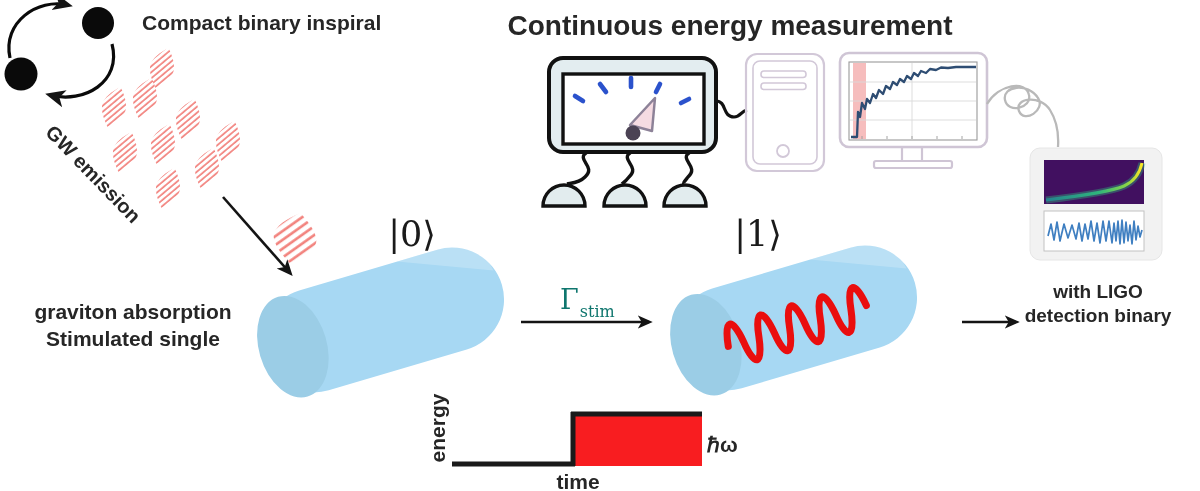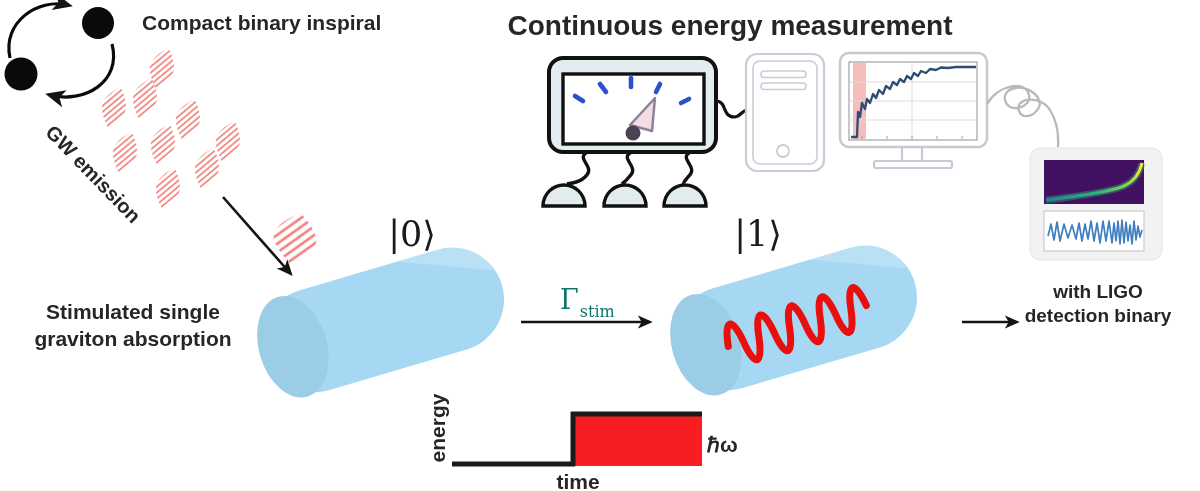--- a/index.html
+++ b/index.html
@@ -159,22 +159,22 @@
   </g>
 </svg>
 
   <div class="lbl" id="binary-title">Compact binary inspiral</div>
 
   <div class="lbl" id="gw-emission">GW emission</div>
 
   <div class="lbl" id="continuous-title">Continuous energy measurement</div>
 
   <div class="lbl" id="stimulated">
+    <span class="block">graviton absorption</span>
     <span class="block">Stimulated single</span>
-    <span class="block">graviton absorption</span>
   </div>
 
   <div class="state" id="state0">|0⟩</div>
 
   <div class="state" id="state1">|1⟩</div>
 
   <div id="gamma"><span>Γ</span><sub>stim</sub></div>
 
   <div class="lbl" id="correlate">
     <span class="block">with LIGO</span>

